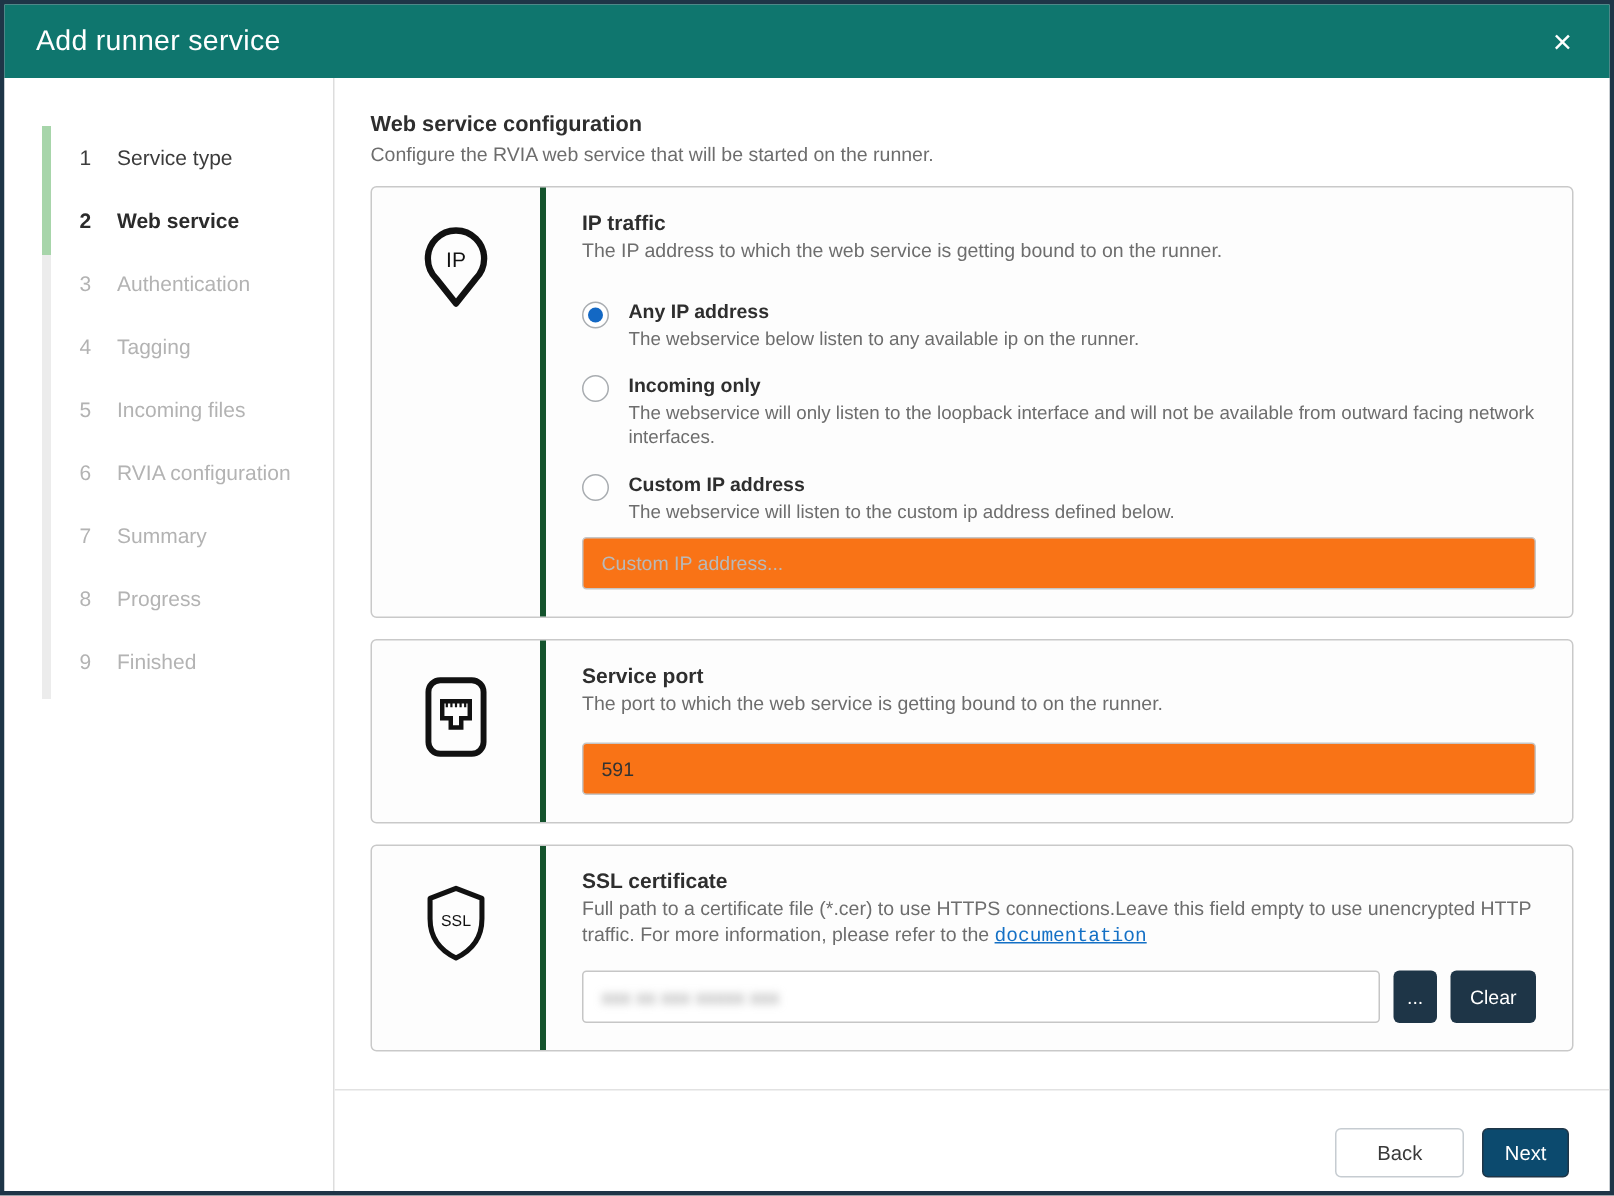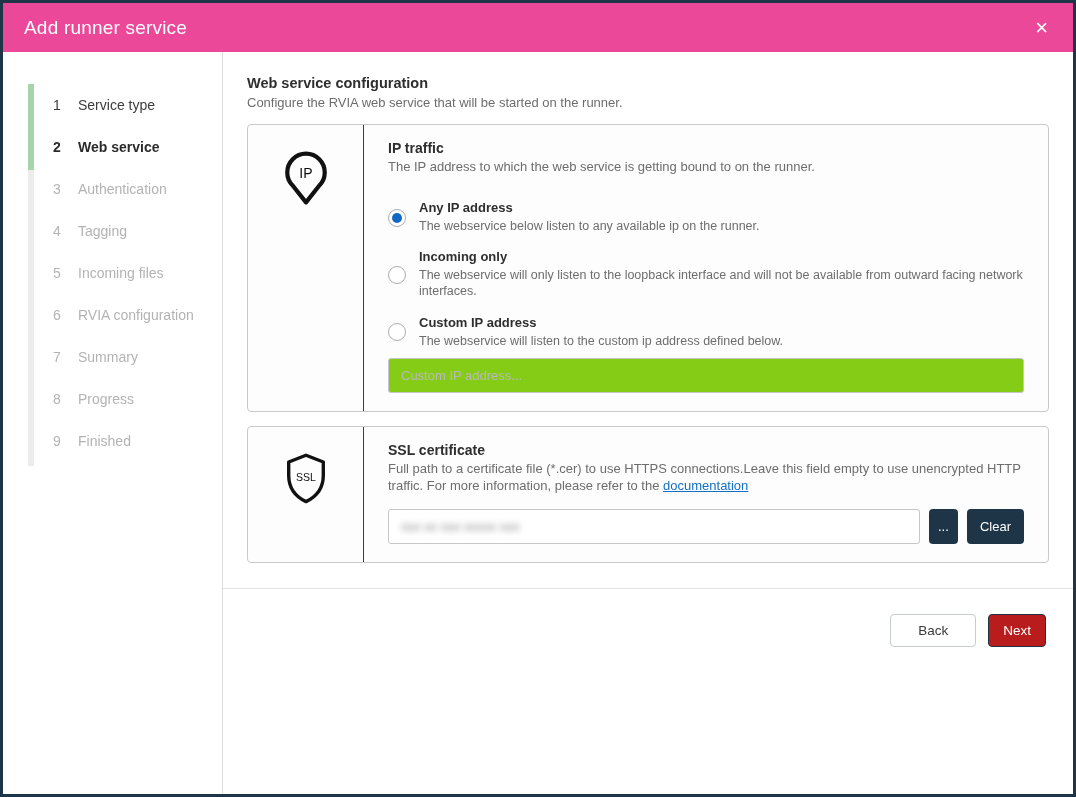--- a/index.html
+++ b/index.html
@@ -9,21 +9,21 @@
   .dialog {
     width: 1076px; height: 797px;
     background: #ffffff;
     border: 3px solid #1e3547;
     display: flex; flex-direction: column;
     position: relative;
   }
 
   
   .dlg-header {
-    height: 49px; background: #ec4899; color: #ffffff;
+    height: 49px; background: #0f766e; color: #ffffff;
     display: flex; align-items: center; flex: 0 0 auto;
     padding: 0 21px;
   }
   .dlg-title { font-size: 19px; font-weight: 500; letter-spacing: .2px; }
   .dlg-close {
     margin-left: auto; color: #ffffff; font-size: 22px; line-height: 1;
     cursor: pointer; background: none; border: none; font-family: inherit;
     padding: 2px 4px;
   }
 
@@ -52,48 +52,48 @@
   .content { flex: 1; padding: 23px 24px 0 24px; overflow: hidden; }
   .page-heading { font-size: 14.5px; font-weight: bold; color: #2e2e2e; }
   .page-subheading { font-size: 13px; color: #6d6d6d; margin-top: 4px; }
 
   
   .card {
     display: flex; border: 1px solid #c9c9c9; border-radius: 4px;
     background: #fdfdfd; margin-top: 14px;
   }
   .card-icon-col {
-    width: 116px; flex: 0 0 auto; border-right: 1px solid #14532d;
+    width: 116px; flex: 0 0 auto; border-right: 4px solid #14532d;
     display: flex; align-items: flex-start; justify-content: center;
     padding-top: 22px;
   }
   .card-main { flex: 1; padding: 15px 24px 18px 24px; min-width: 0; }
   .card-title { font-size: 14px; font-weight: bold; color: #2e2e2e; }
   .card-desc { font-size: 13px; color: #6d6d6d; margin-top: 3px; line-height: 1.3; }
-  .card-desc a { color: #1470c5; }
+  .card-desc a { color: #1470c5; font-family: Liberation Mono, monospace; }
 
   
   .options { margin-top: 24px; }
-  .option { display: flex; align-items: center; margin-bottom: 15px; }
+  .option { display: flex; align-items: flex-start; margin-bottom: 15px; }
   .radio {
     width: 18px; height: 18px; border-radius: 50%;
     border: 1px solid #a9adb1; background: #fff; flex: 0 0 auto;
     margin-right: 13px; margin-top: 1px; position: relative; cursor: pointer;
   }
   .radio.selected::after {
     content: ""; position: absolute; left: 3px; top: 3px;
     width: 10px; height: 10px; border-radius: 50%; background: #1368c4;
   }
   .option-label { font-size: 13px; font-weight: bold; color: #2e2e2e; }
   .option-desc { font-size: 12.5px; color: #6d6d6d; margin-top: 3px; line-height: 1.3; max-width: 625px; }
 
   
   .text-input {
     width: 100%; height: 35px; border: 1px solid #c6c6c6; border-radius: 3px;
-    background: #84cc16; font-family: inherit; font-size: 13px; color: #333;
+    background: #f97316; font-family: inherit; font-size: 13px; color: #333;
     padding: 0 12px; outline: none;
   }
   .text-input::placeholder { color: #b9b9b9; }
   .custom-ip-wrap { margin-top: 9px; }
   .port-wrap { margin-top: 17px; }
 
   
   .ssl-row { margin-top: 14px; display: flex; align-items: stretch; }
   .ssl-input-box {
     flex: 1; height: 35px; border: 1px solid #c6c6c6; border-radius: 3px;
@@ -110,21 +110,21 @@
 
   
   .footer { margin: 25px -24px 0 -24px; border-top: 1px solid #e2e2e2; }
   .footer-inner { display: flex; justify-content: flex-end; padding: 25px 27px 0 0; }
   .btn-back {
     background: #fff; border: 1px solid #c6ccd1; border-radius: 4px;
     color: #3a3a3a; font-family: inherit; font-size: 13.5px;
     padding: 8px 27px; cursor: pointer;
   }
   .btn-next {
-    background: #b91c1c; border: 1px solid #1e3547; border-radius: 4px;
+    background: #0c4a6e; border: 1px solid #1e3547; border-radius: 4px;
     color: #fff; font-family: inherit; font-size: 13.5px;
     padding: 8px 14px; margin-left: 12px; cursor: pointer;
   }
 
   .card-icon-col svg { display: block; }
   .icon-stroke { fill: none; stroke: #111; }
   .icon-text { font-family: "Liberation Sans", sans-serif; fill: #111; }
 </style>
 </head>
 <body>
@@ -221,20 +221,36 @@
               </span>
             </div>
           </div>
 
           <div class="custom-ip-wrap">
             <input class="text-input" type="text" placeholder="Custom IP address..." style="">
           </div>
         </div>
       </div>
 
+      <div class="card">
+        <div class="card-icon-col">
+          <svg width="56" height="58" viewBox="0 0 64 64">
+            <rect class="icon-stroke" x="11" y="4" width="42" height="56" rx="9" stroke-width="4.5"></rect>
+            <path class="icon-stroke" d="M21.5 20 h21 v13 h-6.5 v7 h-8 v-7 h-6.5 z" stroke-width="3.4"></path>
+            <path class="icon-stroke" d="M25 20 v4.5 M28.5 20 v4.5 M32 20 v4.5 M35.5 20 v4.5 M39 20 v4.5" stroke-width="1.7"></path>
+          </svg>
+        </div>
+        <div class="card-main">
+          <div class="card-title">Service port</div>
+          <div class="card-desc">The port to which the web service is getting bound to on the runner.</div>
+          <div class="port-wrap">
+            <input class="text-input" type="text" value="591" style="">
+          </div>
+        </div>
+      </div>
 
       <div class="card">
         <div class="card-icon-col">
           <svg width="54" height="58" viewBox="0 0 64 64">
             <path class="icon-stroke" d="M32 5 L52.5 13 V29 C52.5 45 44.5 54 32 60 C19.5 54 11.5 45 11.5 29 V13 Z" stroke-width="4" stroke-linejoin="round"></path>
             <text class="icon-text" x="32" y="35" text-anchor="middle" font-size="12.5">SSL</text>
           </svg>
         </div>
         <div class="card-main">
           <div class="card-title">SSL certificate</div>

